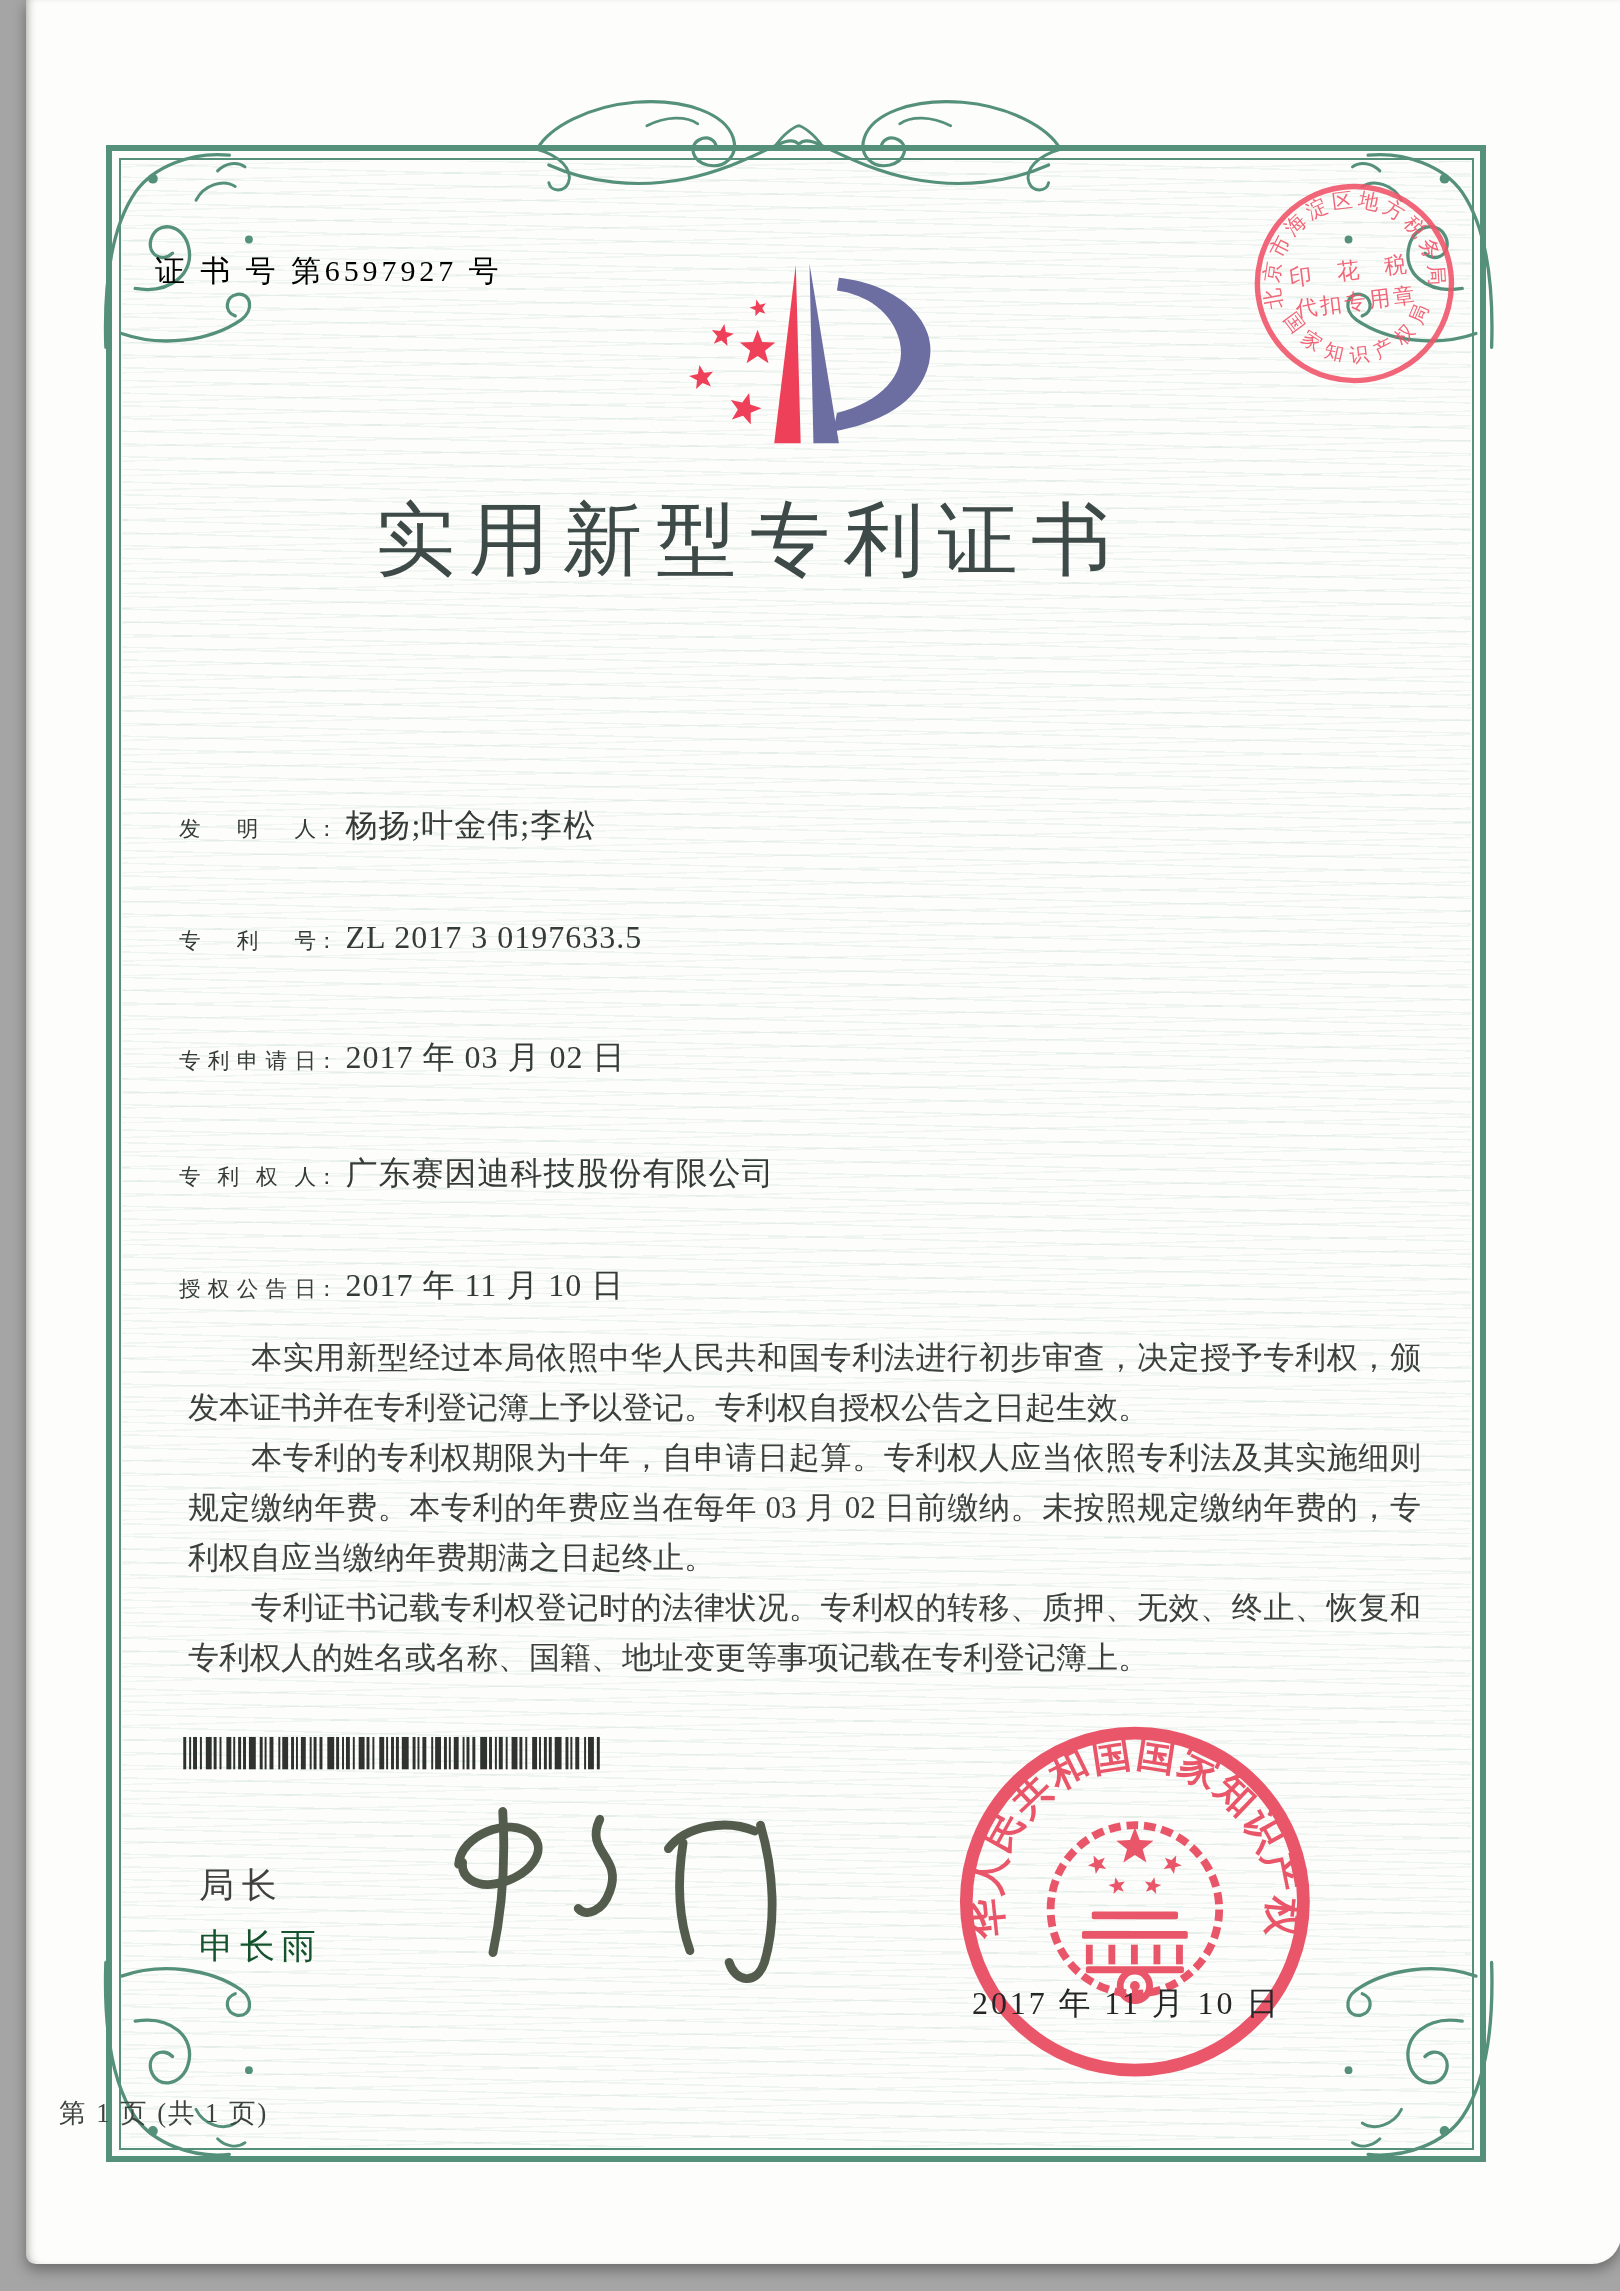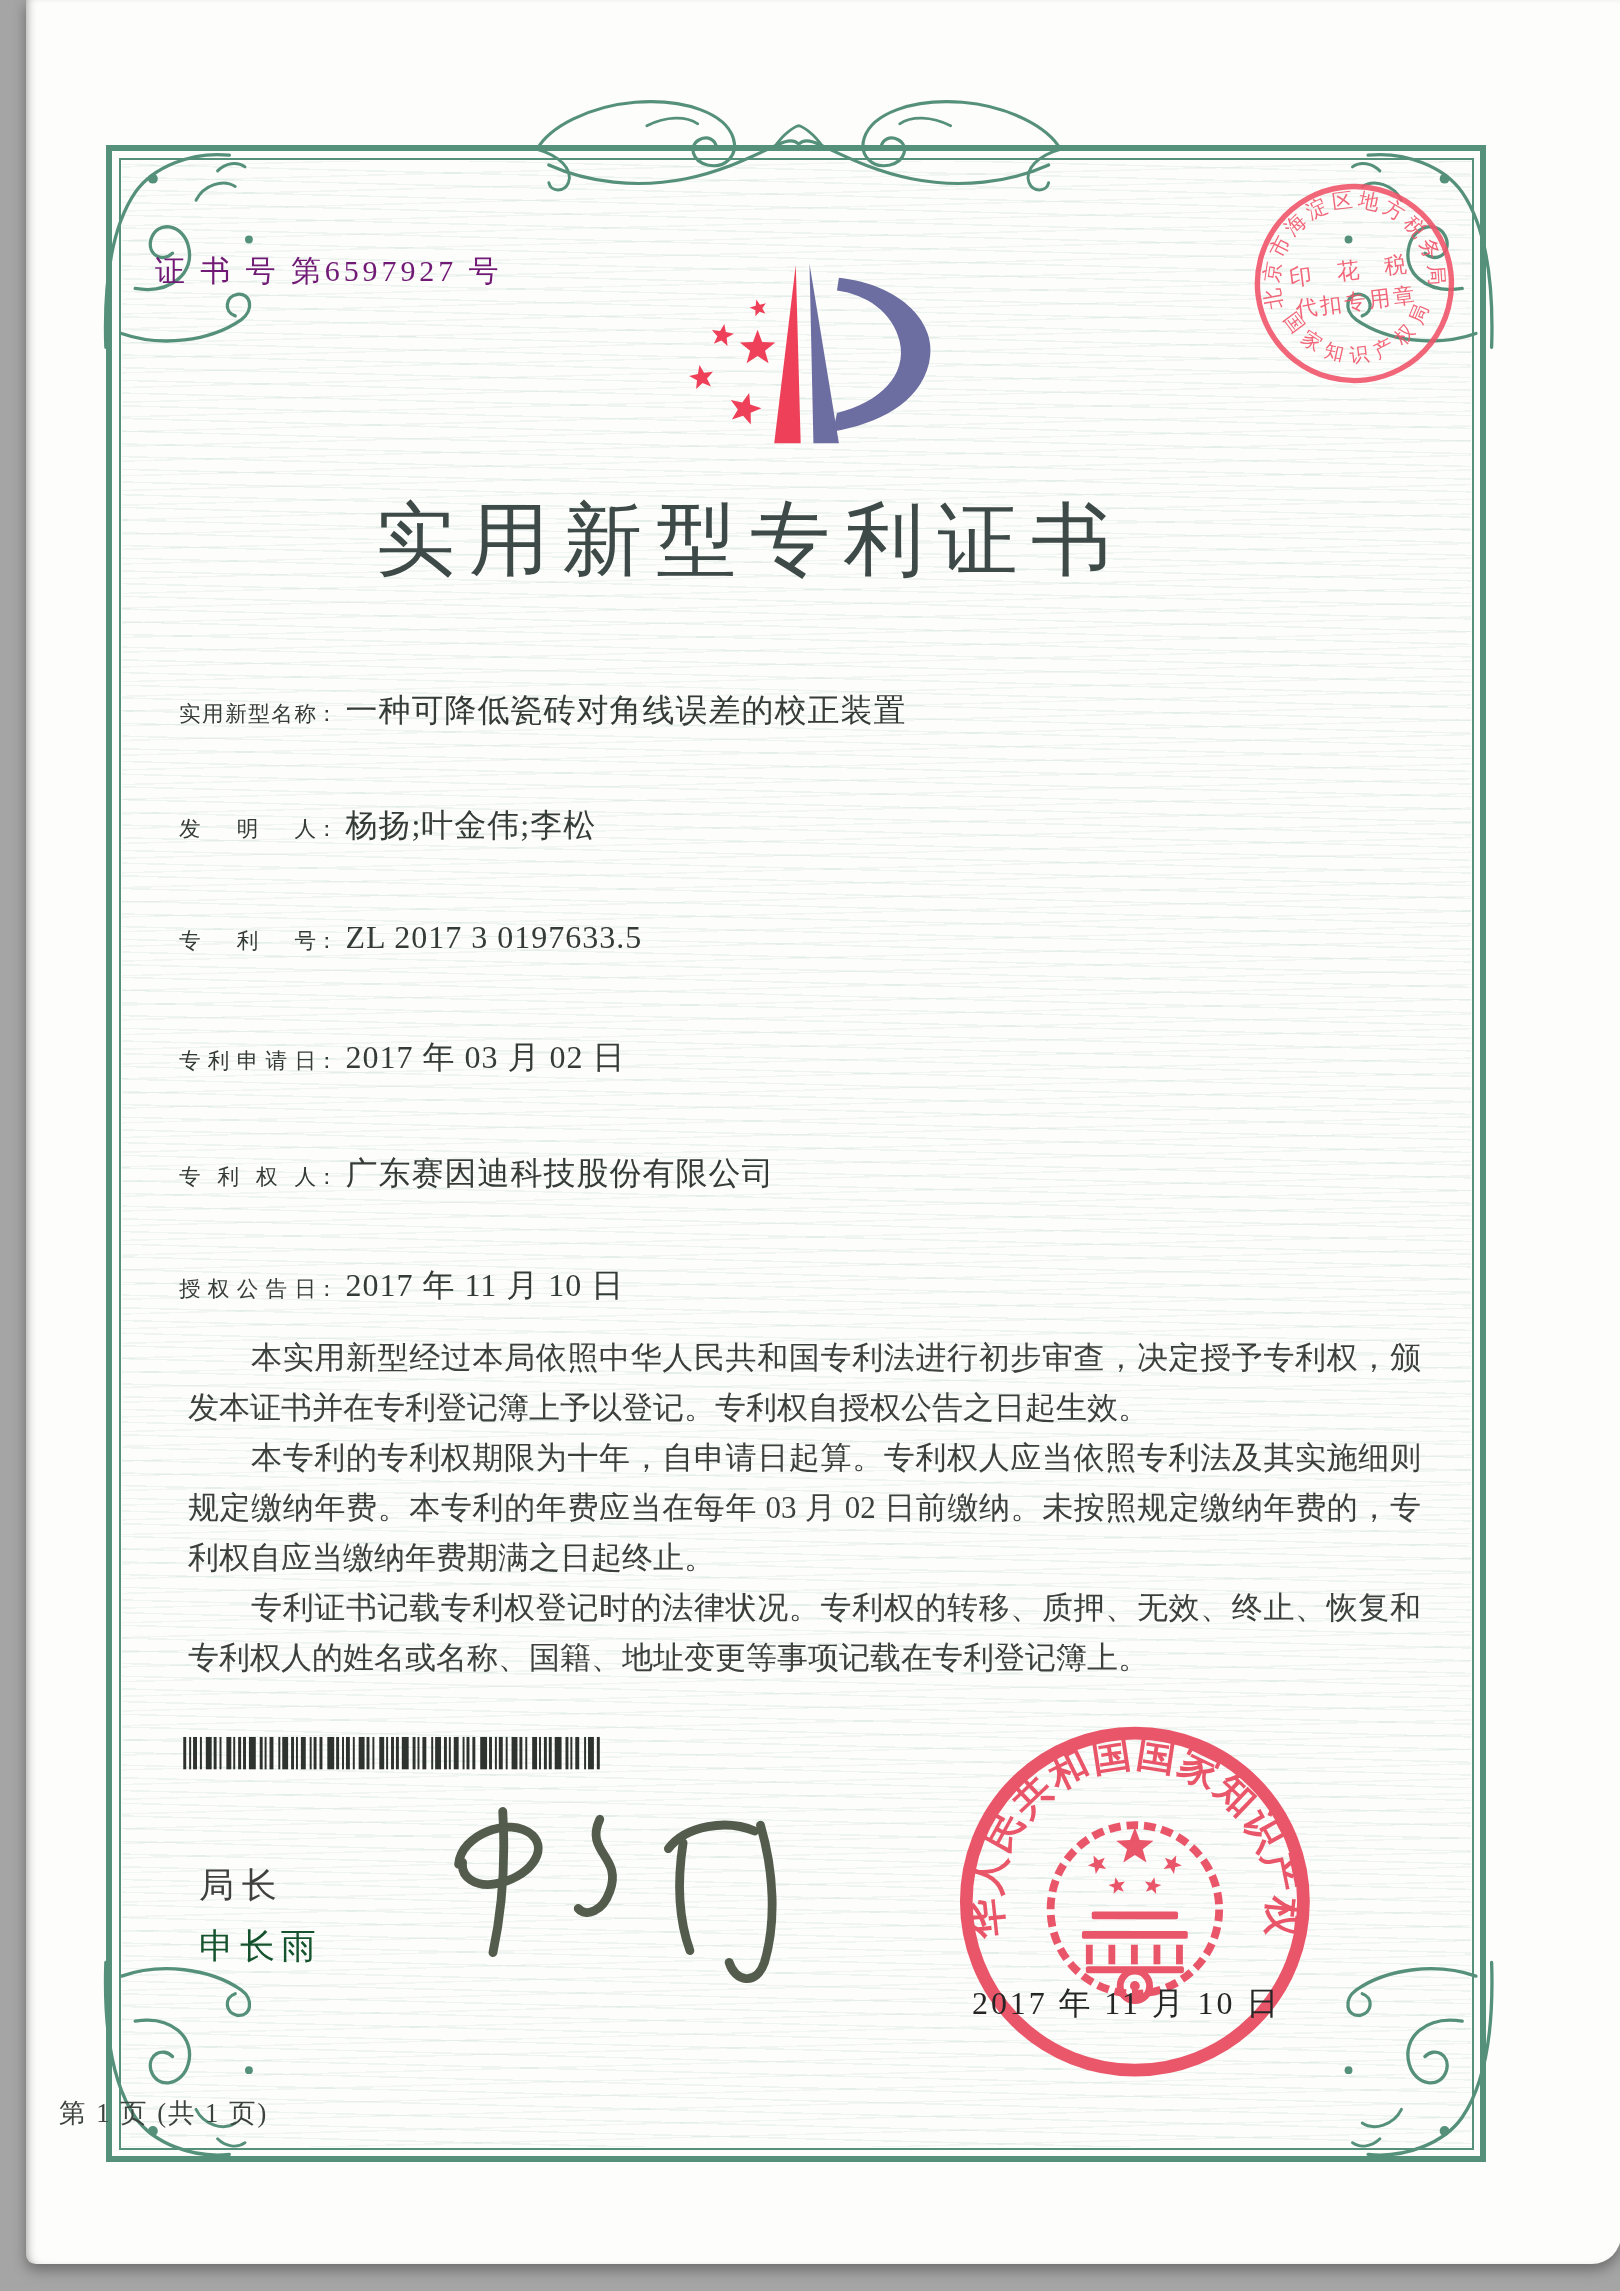--- a/index.html
+++ b/index.html
@@ -13,21 +13,21 @@
   .frame-outer{left:106px;top:145px;width:1380px;height:2017px;box-sizing:border-box;
                border:6.9px solid var(--border-green,#55907b);}
   .frame-inner{left:119px;top:158px;width:1355px;height:1992px;box-sizing:border-box;
                border:2px solid var(--border-green,#55907b);}
   .frame-bg{left:122px;top:161px;width:1349px;height:1986px;
             background:
               repeating-linear-gradient(1.5deg, rgba(112,168,142,.10) 0 1.5px, rgba(255,255,255,0) 1.5px 12.7px),
               repeating-linear-gradient(-1.5deg, rgba(112,168,142,.08) 0 1.5px, rgba(255,255,255,0) 1.5px 14.7px);}
   .decor{left:0;top:0;pointer-events:none;}
 
-  .cert-no{left:155px;top:251px;font-size:30px;color:#701a75;letter-spacing:3.9px;white-space:nowrap;}
+  .cert-no{left:155px;top:251px;font-size:30px;color:#000000;letter-spacing:3.9px;white-space:nowrap;}
   .title{left:59px;top:487px;width:1382px;text-align:center;font-size:80px;font-weight:normal;
          letter-spacing:13.7px;color:#3e4a48;white-space:nowrap;}
 
   .field{left:179px;white-space:nowrap;color:#353b37;}
   .flabel{display:inline-block;width:137px;font-size:21.6px;text-align:justify;text-align-last:justify;
           vertical-align:baseline;}
   .fcolon{font-size:21.6px;}
   .fvalue{font-size:32px;margin-left:7.8px;letter-spacing:1px;}
 
   .paras{left:188px;top:1333px;width:1233px;font-size:31px;line-height:50px;color:#3c403c;
@@ -218,23 +218,20 @@
         <rect x="1108" y="2006" width="100" height="7" rx="2" stroke="none"></rect>
         <circle cx="1158" cy="2026" r="15" fill="none" stroke-width="7"></circle>
         <circle cx="1158" cy="2026" r="5" stroke="none"></circle>
       </g>
     </g>
   </svg>
 
   <div class="abs cert-no">证 书 号 第6597927 号</div>
   <div class="abs title">实用新型专利证书</div>
 
-  <div class="abs field" style="top:689px">
-    <span class="flabel">实用新型名称</span><span class="fcolon">：</span><span class="fvalue">一种可降低瓷砖对角线误差的校正装置</span>
-  </div>
   <div class="abs field" style="top:804px">
     <span class="flabel">发明人</span><span class="fcolon">：</span><span class="fvalue">杨扬;叶金伟;李松</span>
   </div>
   <div class="abs field" style="top:919px">
     <span class="flabel">专利号</span><span class="fcolon">：</span><span class="fvalue">ZL 2017 3 0197633.5</span>
   </div>
   <div class="abs field" style="top:1036px">
     <span class="flabel">专利申请日</span><span class="fcolon">：</span><span class="fvalue">2017 年 03 月 02 日</span>
   </div>
   <div class="abs field" style="top:1152px">

